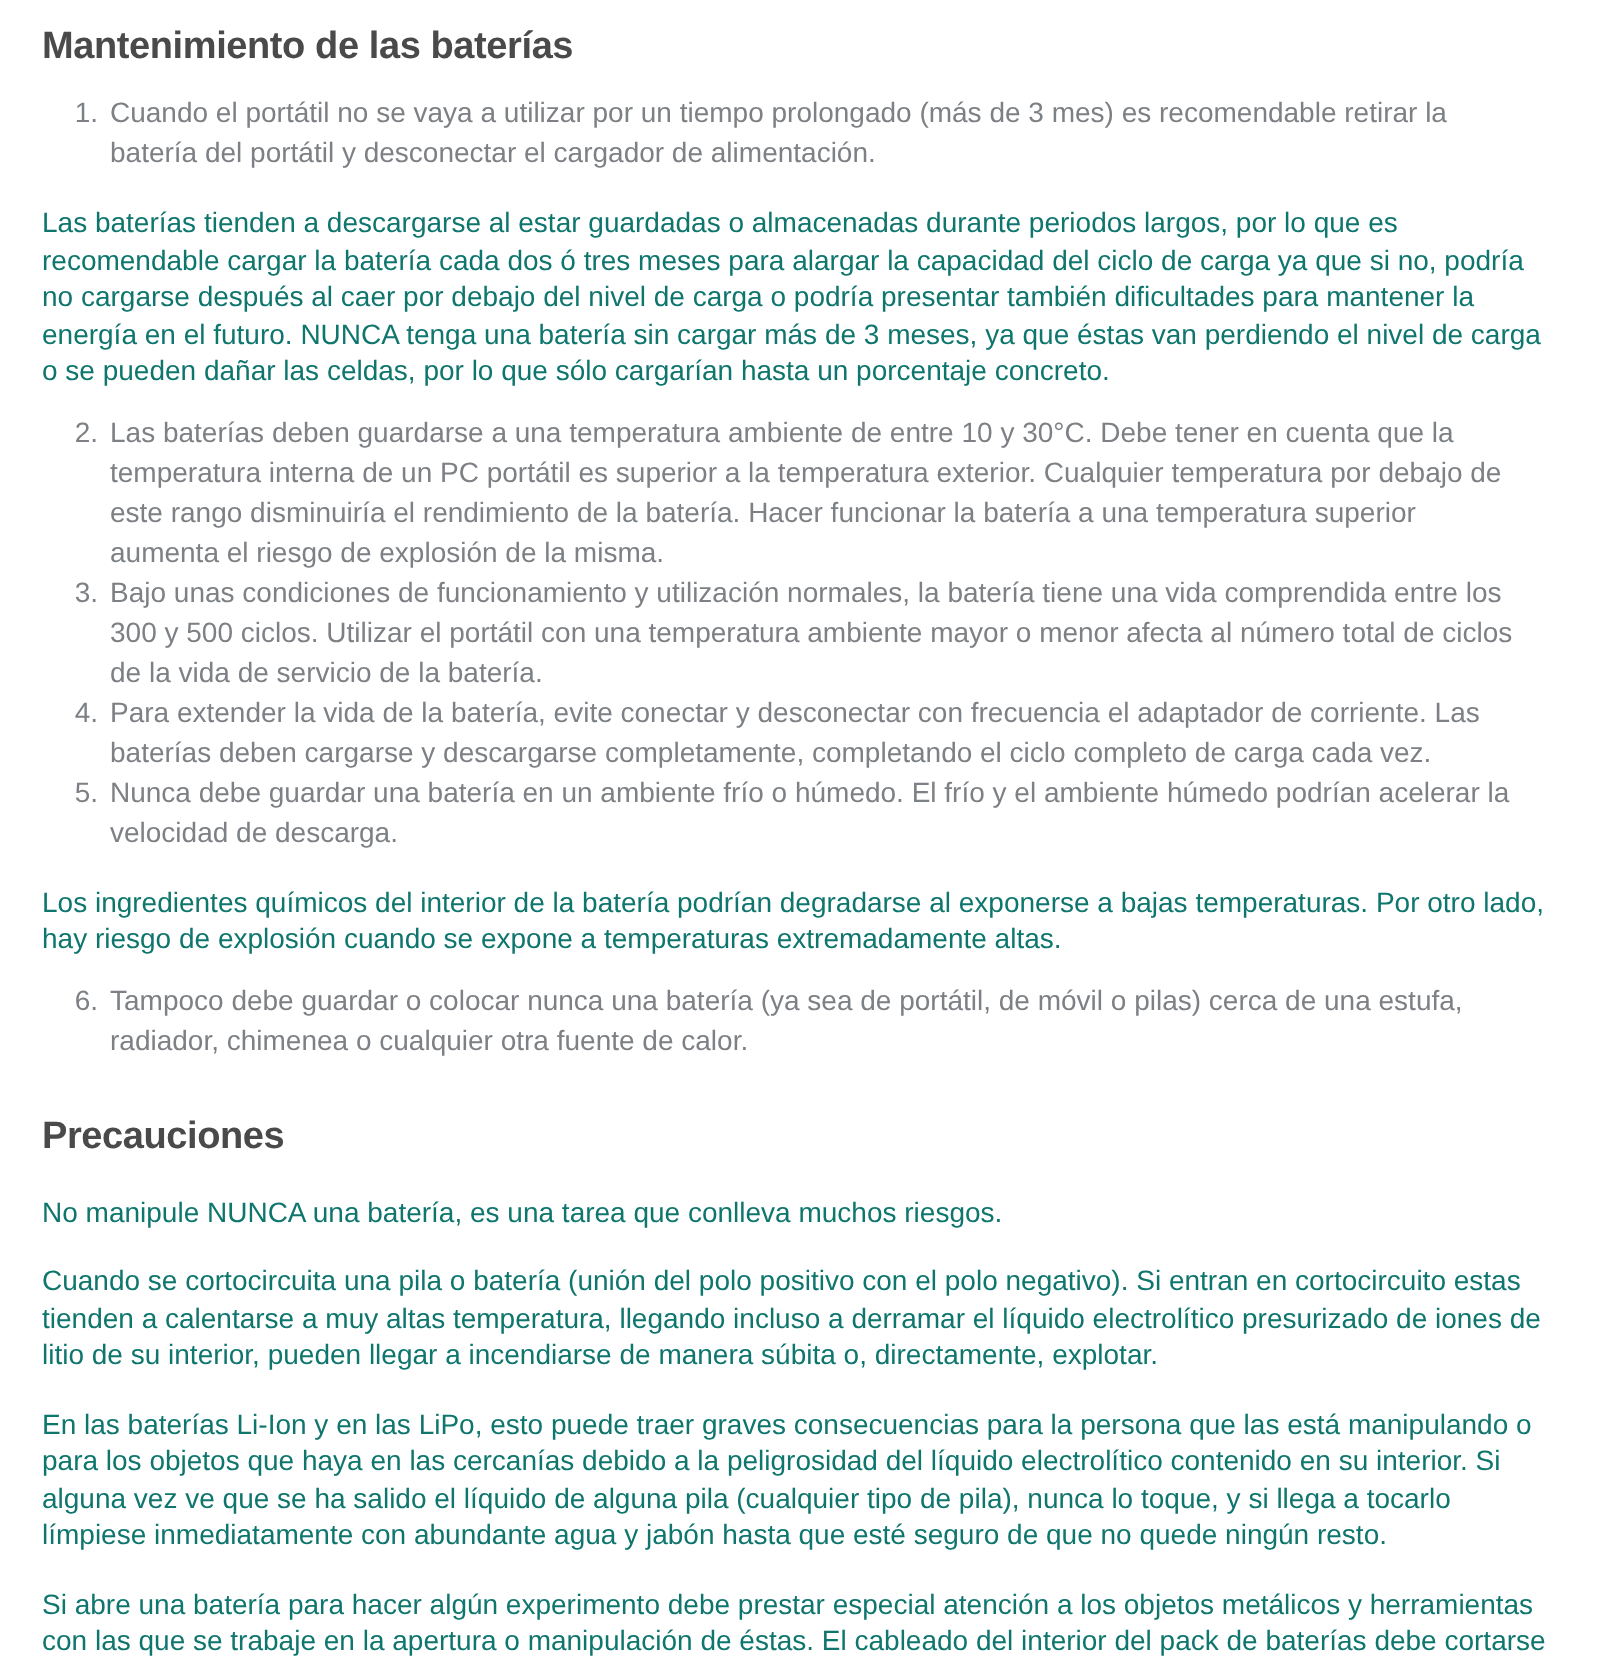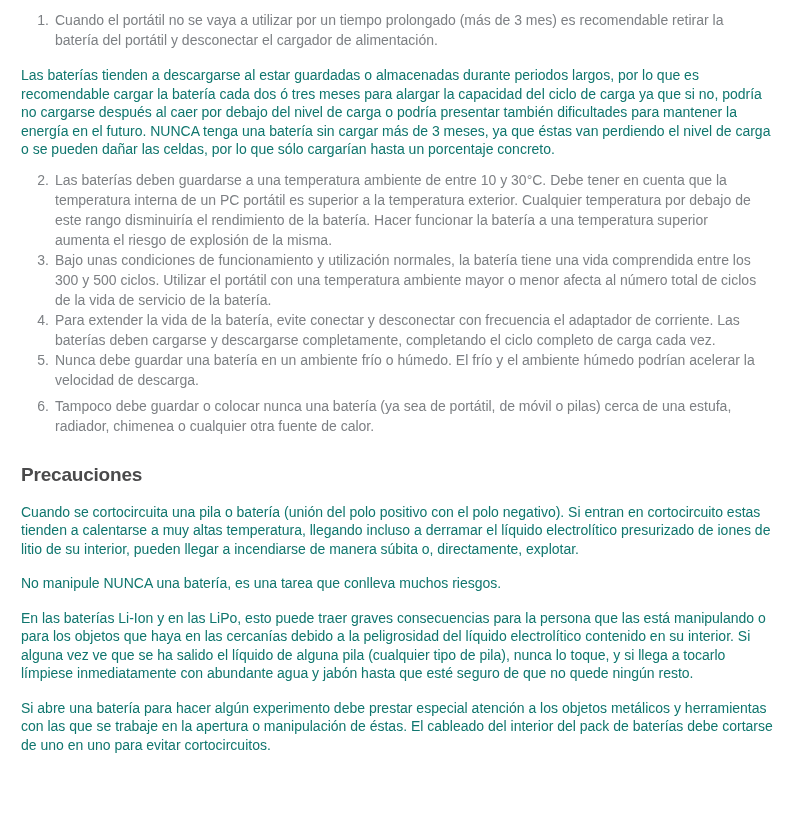--- a/index.html
+++ b/index.html
@@ -51,20 +51,21 @@
     line-height: 18.5px;
     color: #0f766e;
     margin: 16px 0 11px 0;
   }
 </style>
 </head>
 <body>
 
 <div class="page">
 
+  <h2 class="section-heading">Mantenimiento de las baterías</h2>
 
   <div class="olist">
     <div class="oli">
       <span class="num">1.</span>
       <span class="txt">Cuando el portátil no se vaya a utilizar por un tiempo prolongado (más de 3 mes) es recomendable retirar la batería del portátil y desconectar el cargador de alimentación.</span>
     </div>
   </div>
 
   <p class="body-para">Las baterías tienden a descargarse al estar guardadas o almacenadas durante periodos largos, por lo que es recomendable cargar la batería cada dos ó tres meses para alargar la capacidad del ciclo de carga ya que si no, podría no cargarse después al caer por debajo del nivel de carga o podría presentar también dificultades para mantener la energía en el futuro. NUNCA tenga una batería sin cargar más de 3 meses, ya que éstas van perdiendo el nivel de carga o se pueden dañar las celdas, por lo que sólo cargarían hasta un porcentaje concreto.</p>
 
@@ -80,32 +81,33 @@
     <div class="oli">
       <span class="num">4.</span>
       <span class="txt">Para extender la vida de la batería, evite conectar y desconectar con frecuencia el adaptador de corriente. Las baterías deben cargarse y descargarse completamente, completando el ciclo completo de carga cada vez.</span>
     </div>
     <div class="oli">
       <span class="num">5.</span>
       <span class="txt">Nunca debe guardar una batería en un ambiente frío o húmedo. El frío y el ambiente húmedo podrían acelerar la velocidad de descarga.</span>
     </div>
   </div>
 
+  <p class="body-para">Los ingredientes químicos del interior de la batería podrían degradarse al exponerse a bajas temperaturas. Por otro lado, hay riesgo de explosión cuando se expone a temperaturas extremadamente altas.</p>
 
   <div class="olist">
     <div class="oli">
       <span class="num">6.</span>
       <span class="txt">Tampoco debe guardar o colocar nunca una batería (ya sea de portátil, de móvil o pilas) cerca de una estufa, radiador, chimenea o cualquier otra fuente de calor.</span>
     </div>
   </div>
 
 
   <h2 class="section-heading precautions">Precauciones</h2>
 
+  <p class="body-para">No manipule NUNCA una batería, es una tarea que conlleva muchos riesgos.</p>
+
   <p class="body-para">Cuando se cortocircuita una pila o batería (unión del polo positivo con el polo negativo). Si entran en cortocircuito estas tienden a calentarse a muy altas temperatura, llegando incluso a derramar el líquido electrolítico presurizado de iones de litio de su interior, pueden llegar a incendiarse de manera súbita o, directamente, explotar.</p>
-
-  <p class="body-para">No manipule NUNCA una batería, es una tarea que conlleva muchos riesgos.</p>
 
   <p class="body-para">En las baterías Li-Ion y en las LiPo, esto puede traer graves consecuencias para la persona que las está manipulando o para los objetos que haya en las cercanías debido a la peligrosidad del líquido electrolítico contenido en su interior. Si alguna vez ve que se ha salido el líquido de alguna pila (cualquier tipo de pila), nunca lo toque, y si llega a tocarlo límpiese inmediatamente con abundante agua y jabón hasta que esté seguro de que no quede ningún resto.</p>
 
   <p class="body-para">Si abre una batería para hacer algún experimento debe prestar especial atención a los objetos metálicos y herramientas con las que se trabaje en la apertura o manipulación de éstas. El cableado del interior del pack de baterías debe cortarse de uno en uno para evitar cortocircuitos.</p>
 
 </div>
 
 </body></html>

